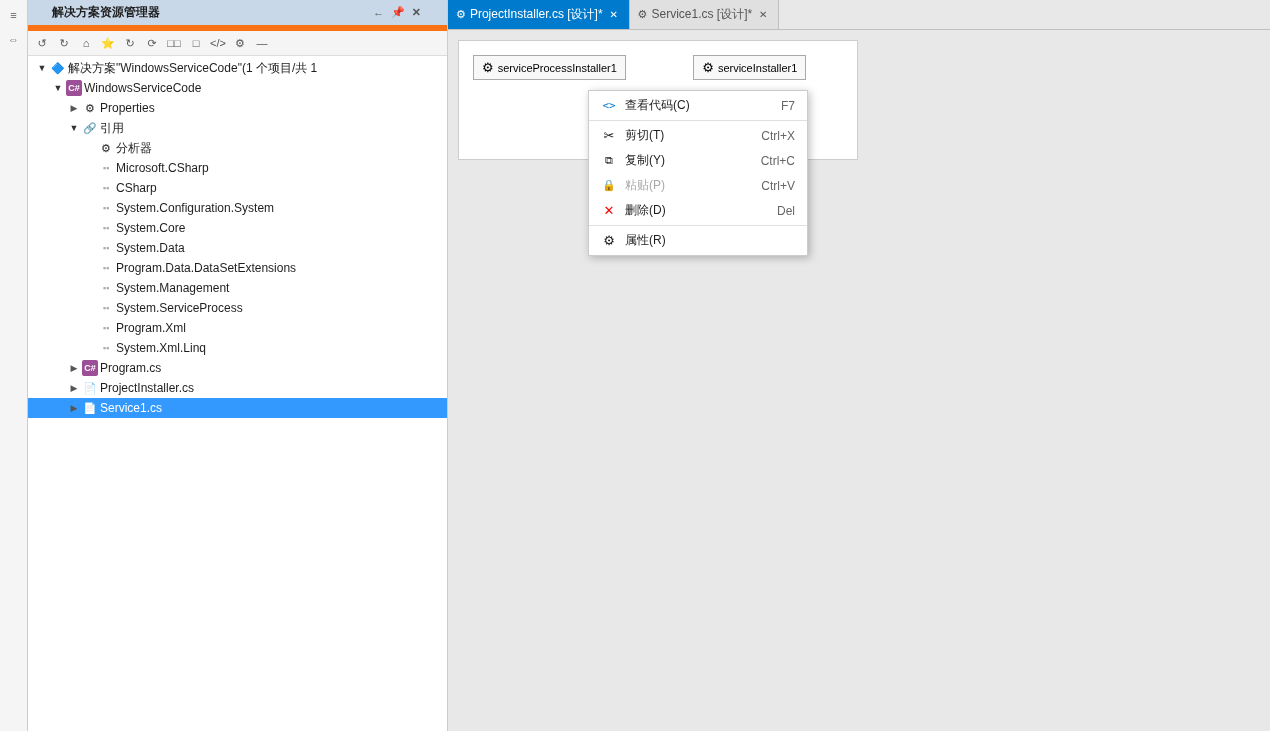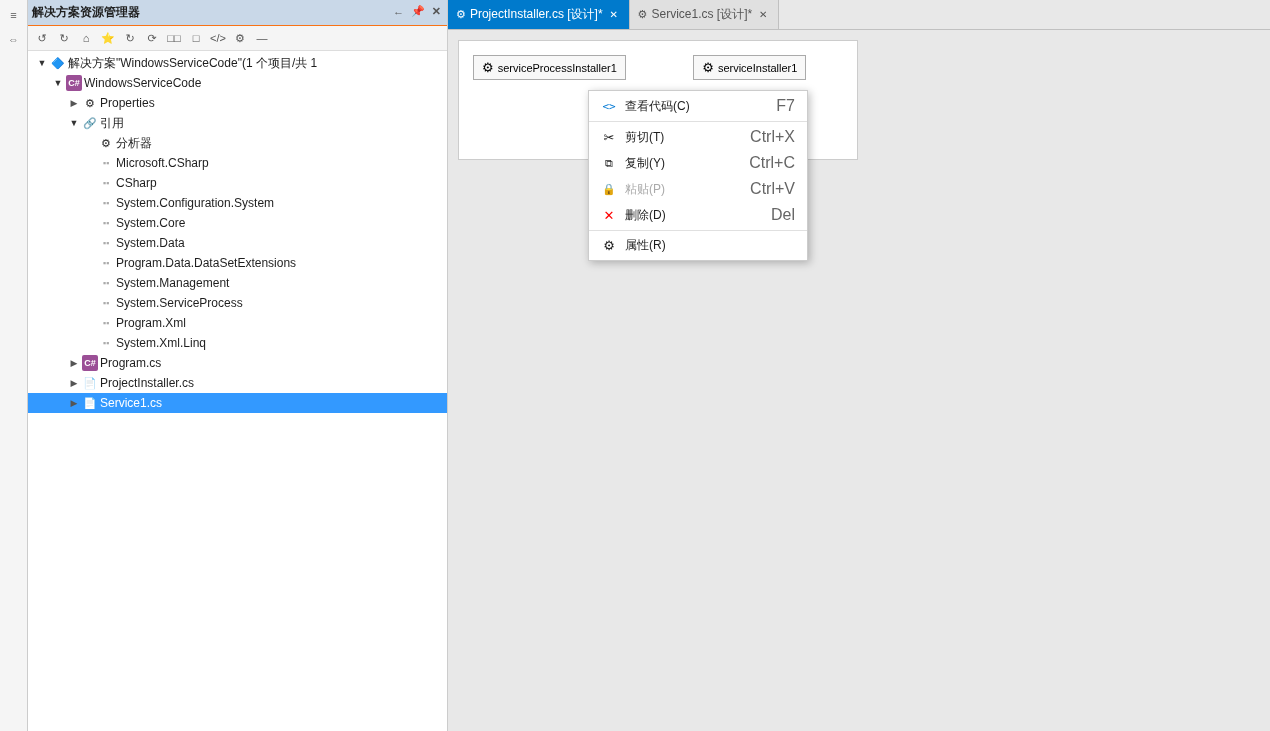--- a/index.html
+++ b/index.html
@@ -40,26 +40,27 @@
       width: 420px;
       background: #f5f5f5;
       border-right: 1px solid #ccc;
       display: flex;
       flex-direction: column;
       height: 731px;
     }
 
     .panel-header {
       background: #c9d8e8;
-      padding: 4px 4px;
+      padding: 4px 24px;
       font-size: 12px;
       font-weight: bold;
       display: flex;
+      align-items: center;
       justify-content: space-between;
-      border-bottom: 1px solid #f97316;
+      border-bottom: 6px solid #f97316;
     }
     .panel-header-title {
       color: #1e1e1e;
     }
     .panel-header-icons {
       display: flex;
       gap: 3px;
     }
     .panel-header-icon {
       font-size: 11px;
@@ -258,21 +259,21 @@
     .menu-icon {
       width: 16px;
       display: flex;
       align-items: center;
       justify-content: center;
       font-size: 13px;
     }
     .menu-label { flex: 1; }
     .menu-shortcut {
       color: #666;
-      font-size: 16px;
+      font-size: 12px;
       margin-left: 20px;
     }
     .menu-separator {
       height: 1px;
       background: #e0e0e0;
       margin: 2px 0;
     }
   </style>
 </head>
 <body>

